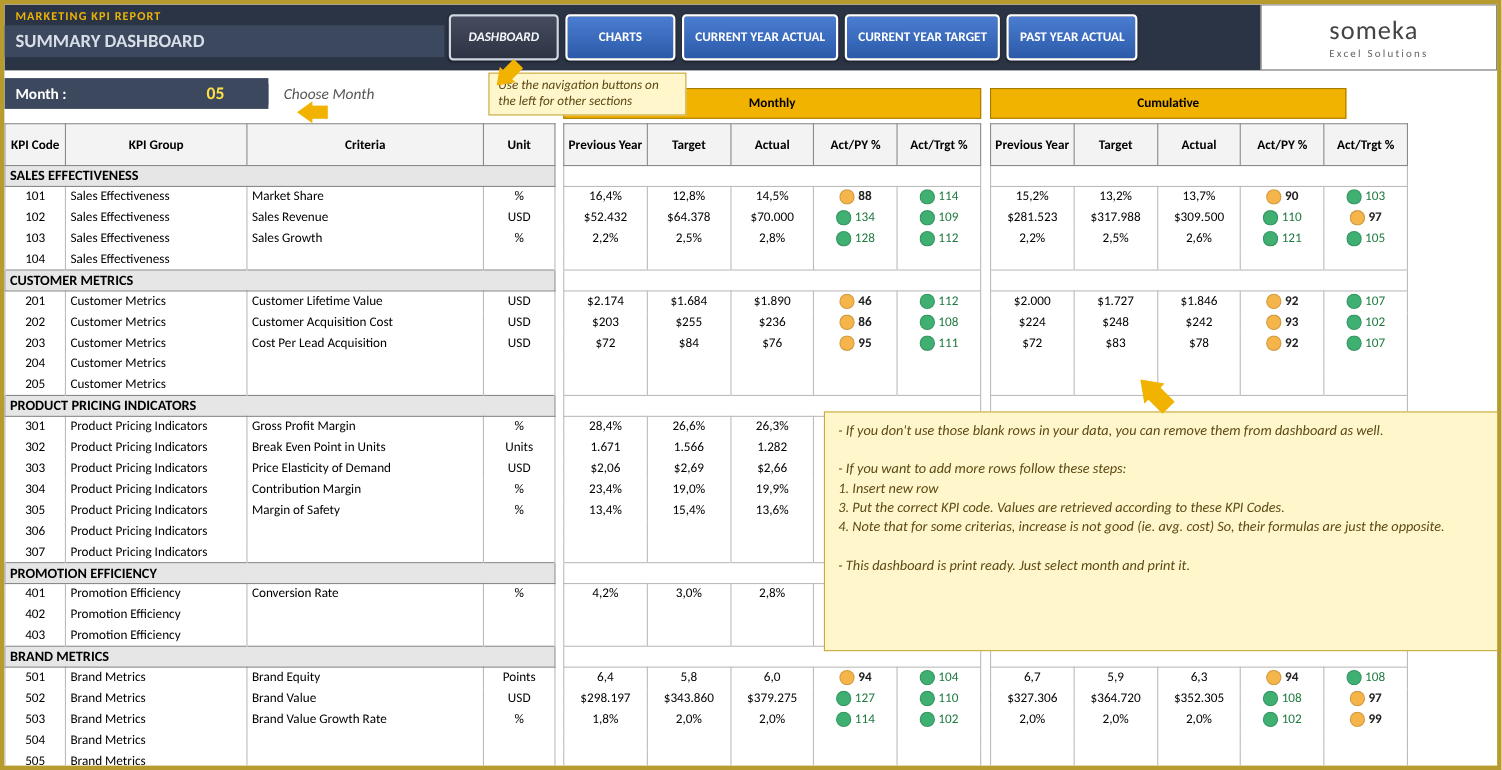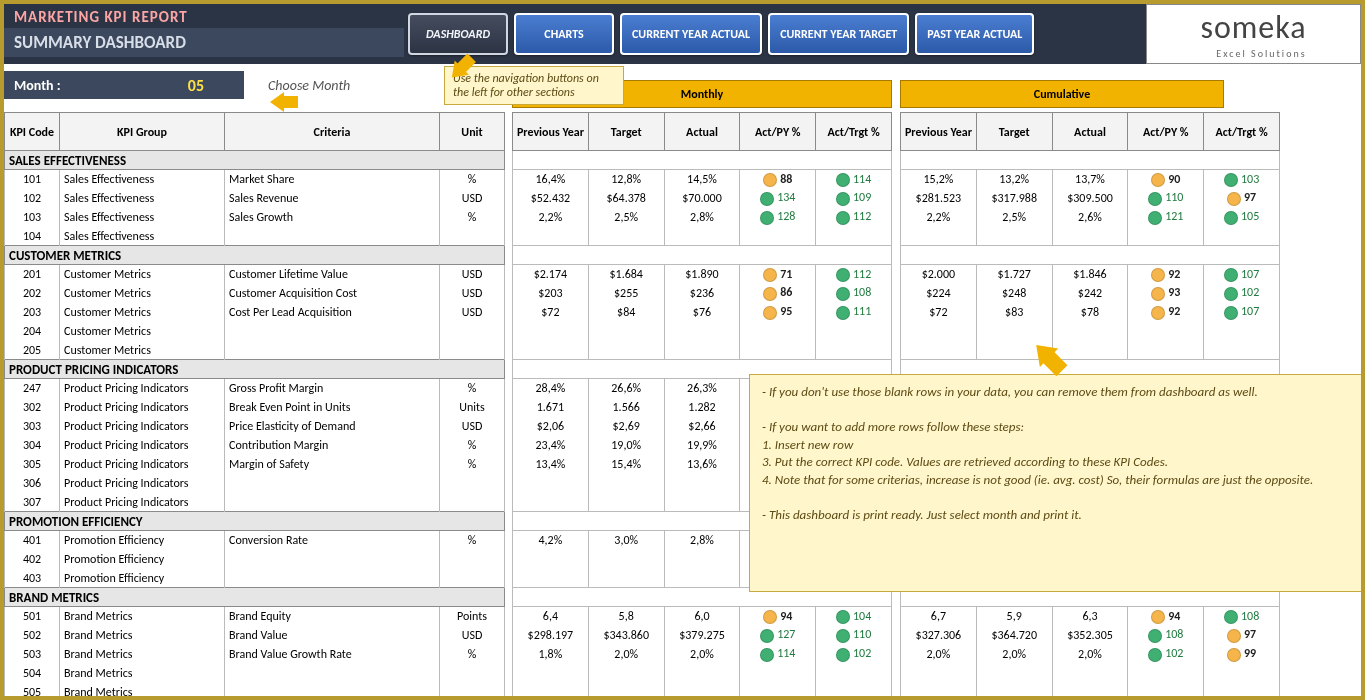--- a/index.html
+++ b/index.html
@@ -1,32 +1,32 @@
 <!DOCTYPE html>
 <html><head>
 <meta charset="utf-8">
 <style>
   * { margin:0; padding:0; box-sizing:border-box; }
   body { font-family: Calibri, Arial, sans-serif; font-size:12px; background:#b89b2e; padding:4px; width:1365px; height:700px; overflow:hidden; position:relative;}
   .sheet { background:#fff; width:100%; height:100%; overflow:hidden; position:relative;}
   .top { background:#2b3444; display:flex; align-items:stretch; height:60px; }
   .titles { width:400px; }
-  .title1 { color:#fca5a5; font-weight:bold; font-size:15px; padding:4px 10px 0 10px; letter-spacing:1px;}
+  .title1 { color:#eab308; font-weight:bold; font-size:11px; padding:4px 10px 0 10px; letter-spacing:1px;}
   .title2 { background:#3c485e; color:#d8dee8; font-weight:bold; font-size:17px; padding:4px 10px; margin-top:2px;}
   .navs { display:flex; align-items:center; gap:6px; padding:12px 4px; }
   .nav-btn { background:linear-gradient(#4a7dd1,#2c5aa9); color:#fff; border:2px solid #fff; border-radius:4px; height:42px; padding:0 10px; display:flex; align-items:center; justify-content:center; font-weight:bold; font-size:12px; text-align:center; min-width:100px; cursor:pointer; box-shadow:0 1px 2px rgba(0,0,0,.4);}
   .nav-btn.dark { background:linear-gradient(#444c5e,#2c3444); border:2px solid #d0d6e2; color:#f3f5fa; font-style:italic;}
   .brand { margin-left:auto; background:#fff; width:215px; display:flex; align-items:center; justify-content:center; border:1px solid #888;}
-  .brand-main { font-size:32px; color:#444; letter-spacing:1px; font-weight:500;}
+  .brand-main { font-size:24px; color:#444; letter-spacing:1px; font-weight:500;}
   .brand-sub { font-size:10px; color:#666; letter-spacing:2px; text-align:right;}
   .bar2 { display:flex; align-items:center; height:34px; margin-top:4px;}
   .month { width:240px; background:#3c485e; color:#fff; display:flex; align-items:center; font-size:14px; font-weight:bold; height:28px;}
   .month .lbl{ padding:0 10px; }
   .month .val{ margin-left:auto; background:#3c485e; color:#fde047; font-size:16px; padding:0 40px 0 10px;}
-  .choose { font-style:italic; color:#555; font-size:14px; padding-left:24px;}
+  .choose { font-style:italic; color:#555; font-size:14px; padding-left:14px;}
   .tip1 { position:absolute; top:62px; left:440px; width:180px; background:#fff6cc; border:1px solid #c7a93e; font-style:italic; color:#5c4a12; font-size:12px; padding:4px 8px; line-height:1.2; z-index:5;}
   .sect-head { background:#f2b200; border:1px solid #a77b00; font-weight:bold; font-size:12px; text-align:center; height:28px; display:flex; align-items:center; justify-content:center; margin-top:4px;}
   .main { display:flex; margin-top:4px; gap:8px; }
   .left { width:500px; }
   .mid, .right { width:380px; flex-shrink:0;}
   table { border-collapse:collapse; width:100%; table-layout:fixed;}
   th { background:#f3f3f3; border:1px solid #8a8a8a; font-size:12px; font-weight:bold; text-align:center; padding:1px 2px; height:38px; }
   td { border-left:1px solid #bbb; border-right:1px solid #bbb; font-size:12px; padding:1px 4px; height:19px; white-space:nowrap; overflow:hidden;}
   .hdr-row th{ vertical-align:middle;}
   .left td { text-align:left;}
@@ -182,21 +182,21 @@
               <td style="text-align:center"></td>
             </tr>
           </tbody>
           <tbody>
             <tr>
               <td colspan="4" class="grp">PRODUCT PRICING INDICATORS</td>
             </tr>
           </tbody>
           <tbody>
             <tr>
-        <td class="code">247</td>
+        <td class="code">301</td>
               <td>Product Pricing Indicators</td>
               <td>Gross Profit Margin</td>
               <td style="text-align:center">%</td>
             </tr>
           </tbody>
           <tbody>
             <tr>
         <td class="code">302</td>
               <td>Product Pricing Indicators</td>
               <td>Break Even Point in Units</td>
@@ -375,21 +375,21 @@
           <tbody>
             <tr>
               <td colspan="5" style="border:1px solid #bbb"></td>
             </tr>
           </tbody>
           <tbody>
             <tr>
        <td>$2.174</td>
               <td>$1.684</td>
               <td>$1.890</td>
-              <td class="pct"><span class="dot orange"></span><span class="k">71</span></td>
+              <td class="pct"><span class="dot orange"></span><span class="k">46</span></td>
               <td class="pct"><span class="dot green"></span><span class="g">112</span></td>
             </tr>
           </tbody>
           <tbody>
             <tr>
        <td>$203</td>
               <td>$255</td>
               <td>$236</td>
               <td class="pct"><span class="dot orange"></span><span class="k">86</span></td>
               <td class="pct"><span class="dot green"></span><span class="g">108</span></td>

